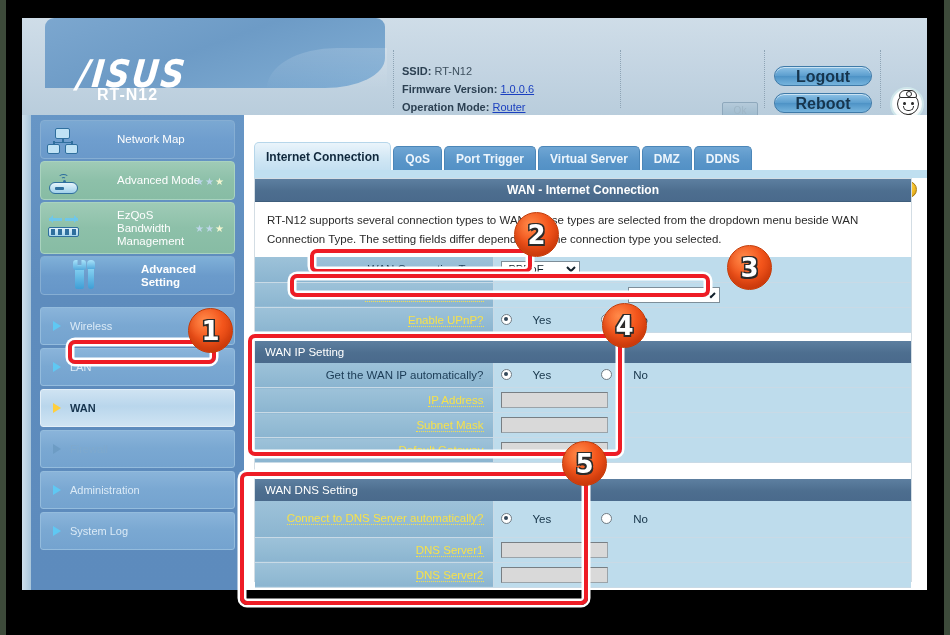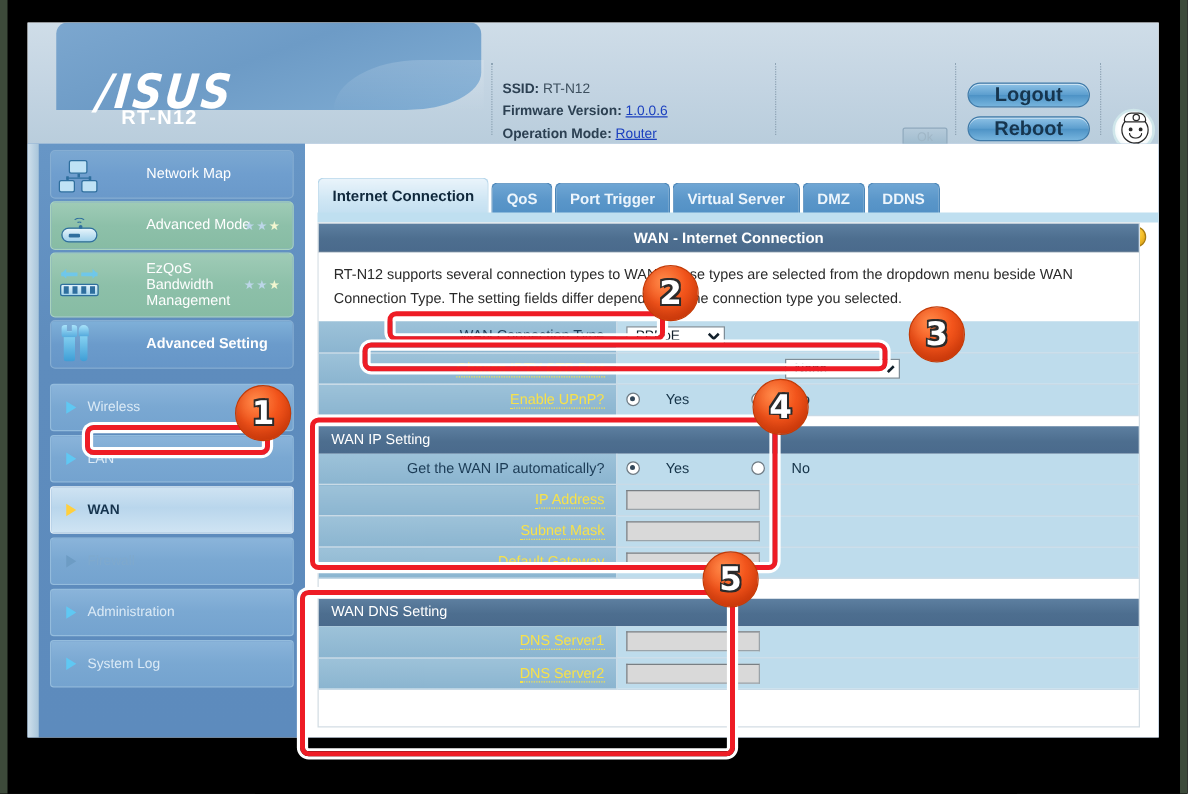--- a/index.html
+++ b/index.html
@@ -156,20 +156,21 @@
     border: 1px solid #86aed3;
     display:flex; align-items:center;gap:32px;
   }
   .nav-item.green {
     background: linear-gradient(180deg,#9fcbb6 0%, #8dc0a9 50%, #87bca4 100%);
     border-color: #a9d3bf;
   }
   .nav-item.tall { height: 52px; }
   .nav-item.advanced {
     background: linear-gradient(180deg,#7fb0d8 0%, #6b9bcb 50%, #6696c8 100%);
+    padding-left: 24px;
   }
   .nav-ico {
     width: 44px; min-width:44px; height: 100%; position: relative;
   }
   .nav-label {
     font-size: 11.5px; color: #fefefe; line-height: 13px;
   }
   .nav-item.advanced .nav-label { font-weight: bold; }
   .stars {
     position:absolute; right: 9px; top: 50%; transform: translateY(-50%);
@@ -613,20 +614,34 @@
                 </td>
               </tr>
             </tbody>
               </table>
           </div>
 
           <div class="sec-wrap" style="margin-top:16px;">
             <div class="sec-head">WAN DNS Setting</div>
             <table class="ftable">
               <tbody>
+                  <tr>
+                <td class="td-label" style="height:36px;line-height:15px;">
+                  <span class="hint">Connect to DNS Server automatically?</span>
+                </td>
+                <td class="td-val">
+                  <div class="radio-wrap">
+                    <span class="rd on"></span>
+                    <span>Yes</span>
+                    <span class="gap"></span>
+                    <span class="rd"></span>
+                    <span>No</span>
+                  </div>
+                </td>
+              </tr>
               <tr>
                 <td class="td-label">
                   <span class="hint">DNS Server1</span>
                 </td>
                 <td class="td-val">
                   <input class="txtbox" type="text" value="" style="">
                 </td>
               </tr>
               <tr>
                 <td class="td-label">

